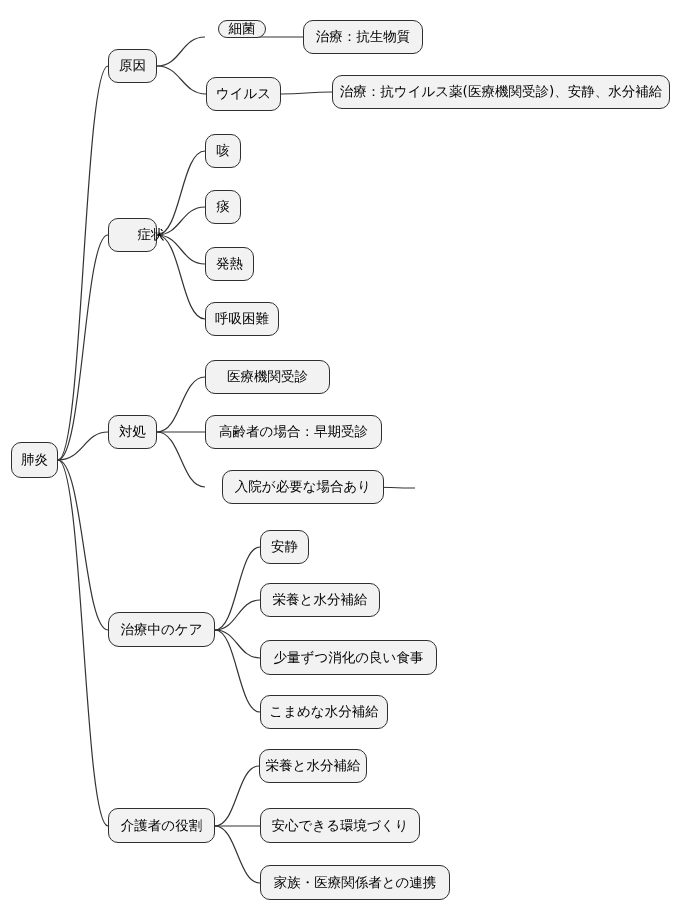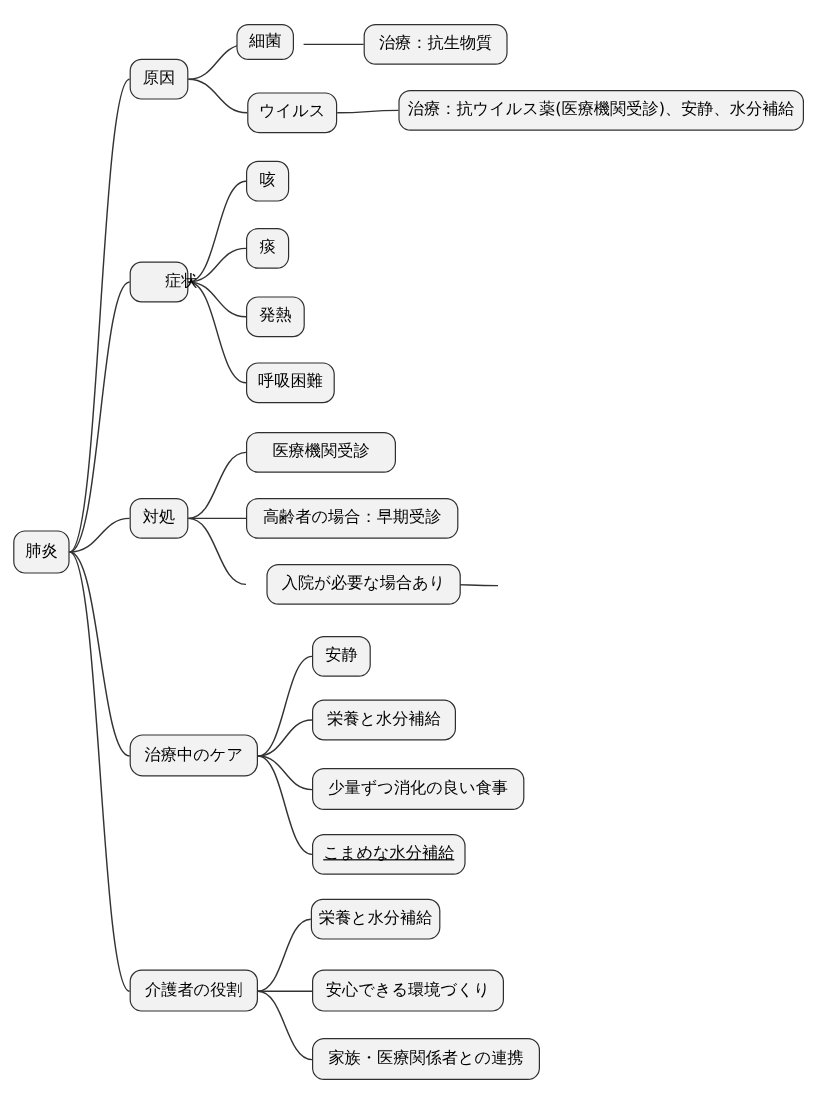--- a/index.html
+++ b/index.html
@@ -79,40 +79,40 @@
     <path d="M215,630 C237,630 238,712 260,712"></path>
 
     <path d="M215,826 C237,826 237,766 259,766"></path>
     <path d="M215,826 C237,826 238,826 260,826"></path>
     <path d="M215,826 C237,826 238,883 260,883"></path>
   </svg>
 
   <div class="node" style="left:11px; top:442px; width:47px; height:36px;">肺炎</div>
 
   <div class="node" style="left:108px; top:49px; width:49px; height:34px;">原因</div>
-  <div class="node" style="left:197px; top:20px; width:48px; height:30px;">細菌</div>
+  <div class="node" style="left:218px; top:20px; width:48px; height:18px;">細菌</div>
   <div class="node" style="left:303px; top:20px; width:120px; height:34px;">治療：抗生物質</div>
   <div class="node" style="left:206px; top:77px; width:75px; height:34px;">ウイルス</div>
   <div class="node" style="left:332px; top:75px; width:338px; height:34px;">治療：抗ウイルス薬(医療機関受診)、安静、水分補給</div>
 
   <div class="node" style="left:108px; top:218px; width:49px; height:34px;padding-left:41px;">症状</div>
   <div class="node" style="left:205px; top:134px; width:36px; height:34px;">咳</div>
   <div class="node" style="left:205px; top:190px; width:36px; height:34px;">痰</div>
   <div class="node" style="left:205px; top:247px; width:49px; height:34px;">発熱</div>
   <div class="node" style="left:205px; top:302px; width:74px; height:34px;">呼吸困難</div>
 
   <div class="node" style="left:108px; top:415px; width:49px; height:34px;">対処</div>
   <div class="node" style="left:205px; top:360px; width:125px; height:34px;">医療機関受診</div>
   <div class="node" style="left:205px; top:415px; width:177px; height:34px;">高齢者の場合：早期受診</div>
   <div class="node" style="left:205px; top:470px; width:162px; height:34px;margin-left:17px;">入院が必要な場合あり</div>
 
   <div class="node" style="left:108px; top:612px; width:107px; height:35px;border-radius:11px;">治療中のケア</div>
   <div class="node" style="left:260px; top:530px; width:49px; height:34px;">安静</div>
   <div class="node" style="left:260px; top:583px; width:120px; height:34px;">栄養と水分補給</div>
   <div class="node" style="left:260px; top:640px; width:177px; height:35px;">少量ずつ消化の良い食事</div>
-  <div class="node" style="left:260px; top:695px; width:128px; height:34px;text-decoration:underline;">こまめな水分補給</div>
+  <div class="node" style="left:260px; top:695px; width:128px; height:34px;">こまめな水分補給</div>
 
   <div class="node" style="left:108px; top:808px; width:107px; height:35px;">介護者の役割</div>
   <div class="node" style="left:259px; top:749px; width:108px; height:34px;">栄養と水分補給</div>
   <div class="node" style="left:260px; top:808px; width:160px; height:35px;">安心できる環境づくり</div>
   <div class="node" style="left:260px; top:865px; width:190px; height:35px;">家族・医療関係者との連携</div>
 
 </div>
 
 </body></html>

